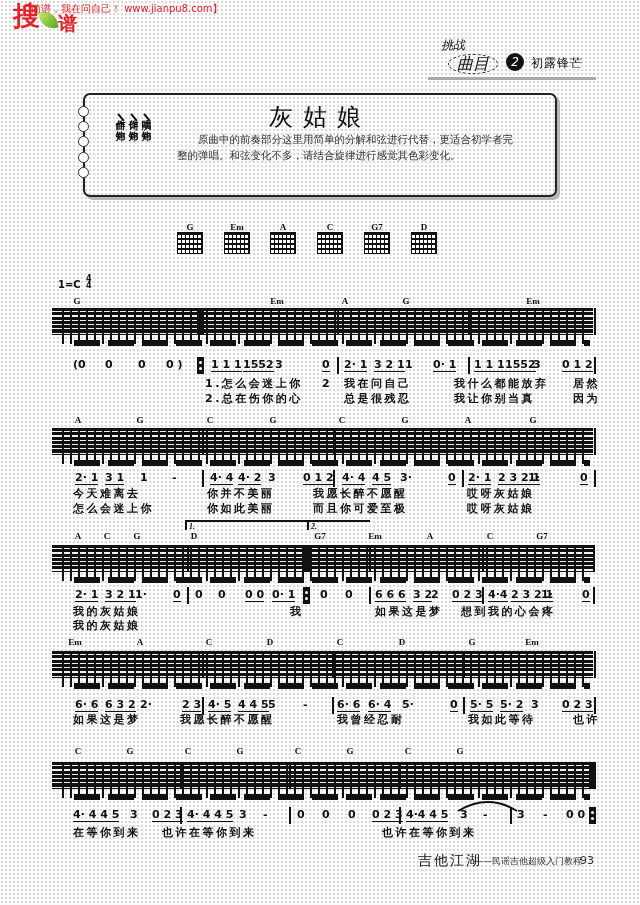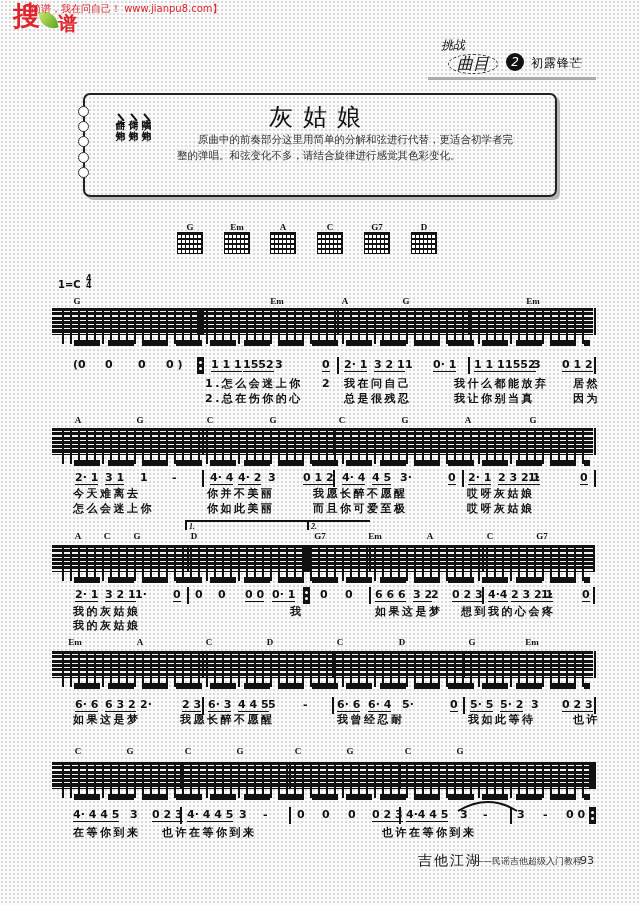--- a/index.html
+++ b/index.html
@@ -312,21 +312,21 @@
         <div class="staff-bar" style="left: 542px;"></div>
       </div>
       <div class="nbar" style="left: 202px; top: calc(var(--ny) - 2px);"></div>
       <div class="nbar" style="left: 332px; top: calc(var(--ny) - 2px);"></div>
       <div class="nbar" style="left: 463px; top: calc(var(--ny) - 2px);"></div>
       <div class="nbar" style="left: 594px; top: calc(var(--ny) - 2px);"></div>
       <div class="note u" style="left: 75px; top: var(--ny);">6· 6</div>
       <div class="note u" style="left: 105px; top: var(--ny);">6 3 2</div>
       <div class="note" style="left: 140px; top: var(--ny);">2·</div>
       <div class="note u" style="left: 182px; top: var(--ny);">2 3</div>
-      <div class="note u" style="left: 208px; top: var(--ny);">6· 3</div>
+      <div class="note u" style="left: 208px; top: var(--ny);">4· 5</div>
       <div class="note u" style="left: 238px; top: var(--ny);">4 4 5</div>
       <div class="note" style="left: 268px; top: var(--ny);">5</div>
       <div class="note" style="left: 303px; top: var(--ny);">-</div>
       <div class="note u" style="left: 337px; top: var(--ny);">6· 6</div>
       <div class="note u" style="left: 368px; top: var(--ny);">6· 4</div>
       <div class="note" style="left: 402px; top: var(--ny);">5·</div>
       <div class="note u" style="left: 450px; top: var(--ny);">0</div>
       <div class="note u" style="left: 470px; top: var(--ny);">5· 5</div>
       <div class="note u" style="left: 500px; top: var(--ny);">5· 2</div>
       <div class="note" style="left: 531px; top: var(--ny);">3</div>

